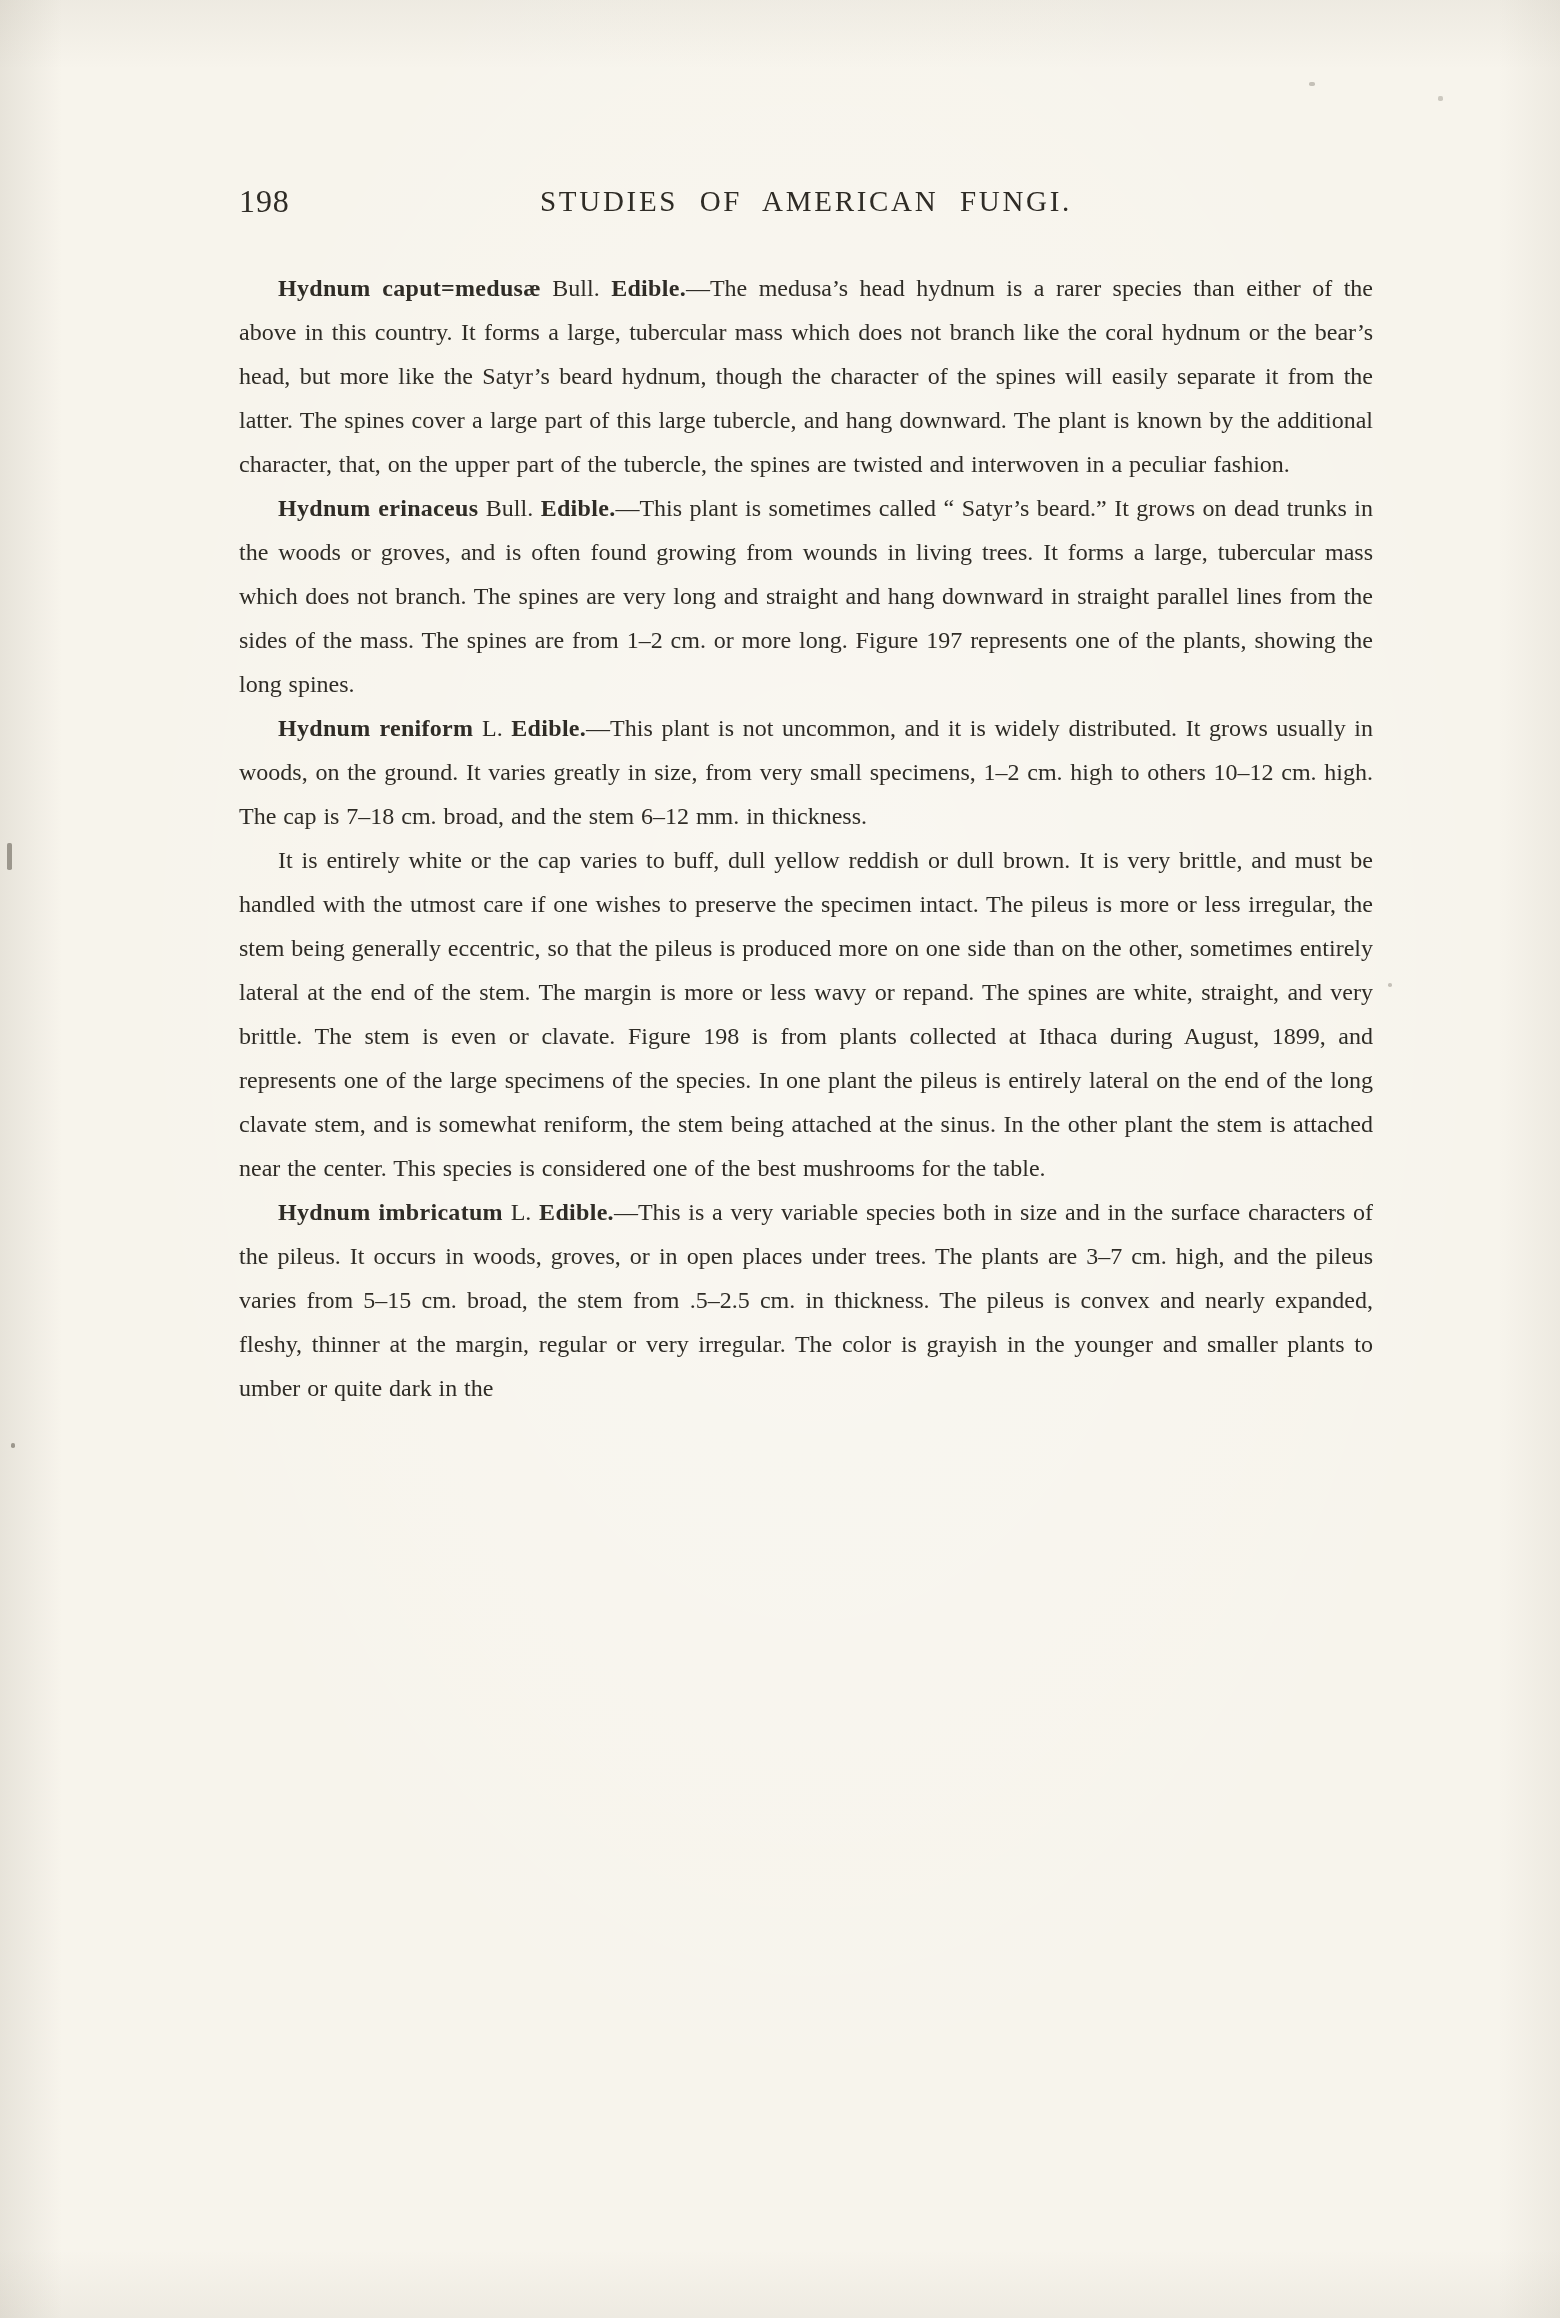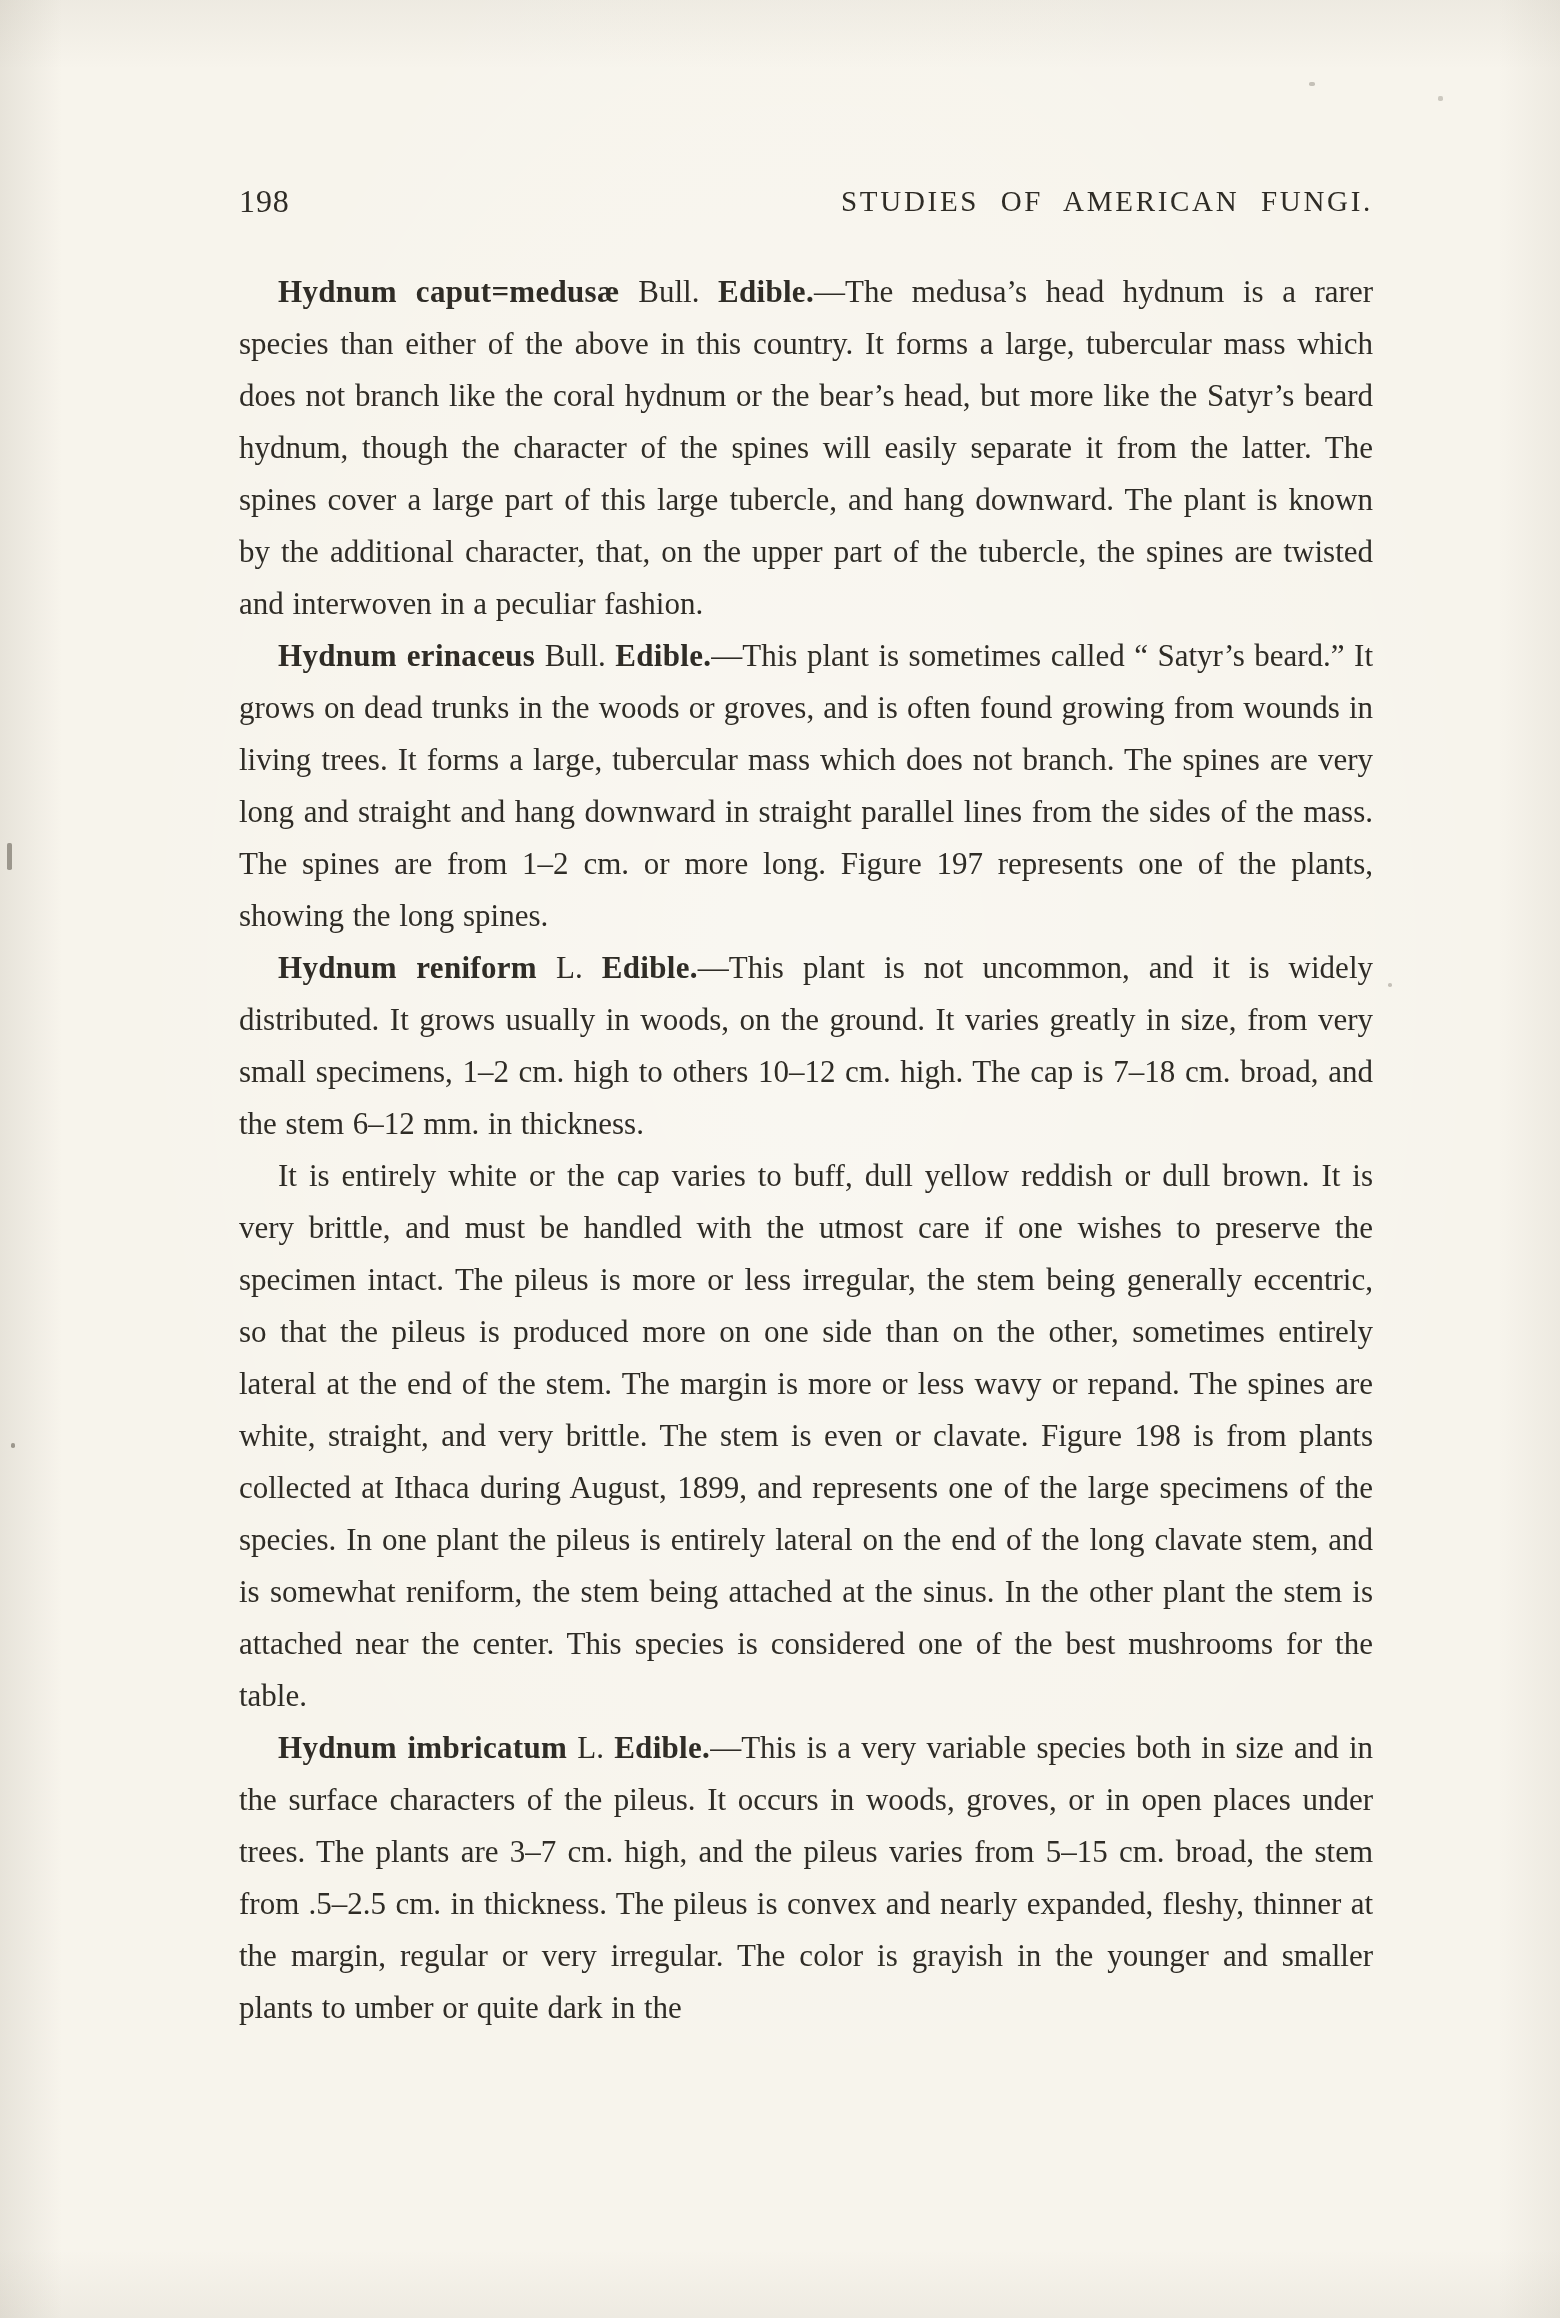--- a/index.html
+++ b/index.html
@@ -45,29 +45,29 @@
     left: 0;
     top: 0;
     font-size: 32px;
     letter-spacing: 0.9px;
   }
   .running-title {
     position: absolute;
     left: 0;
     width: 100%;
     top: 1.8px;
-    text-align: right;
+    text-align: center;
     font-size: 29px;
     letter-spacing: 2.7px;
     word-spacing: 11.6px;
   }
   .body-text p {
     margin: 0;
-    font-size: 31px;
-    line-height: 52px;
+    font-size: 24px;
+    line-height: 44px;
     text-align: justify;
     text-indent: 39px;
     word-spacing: 0.9px;
   }
   .body-text p b {
     font-weight: 700;
     letter-spacing: 0.3px;
   }
   .speck {
     position: absolute;

